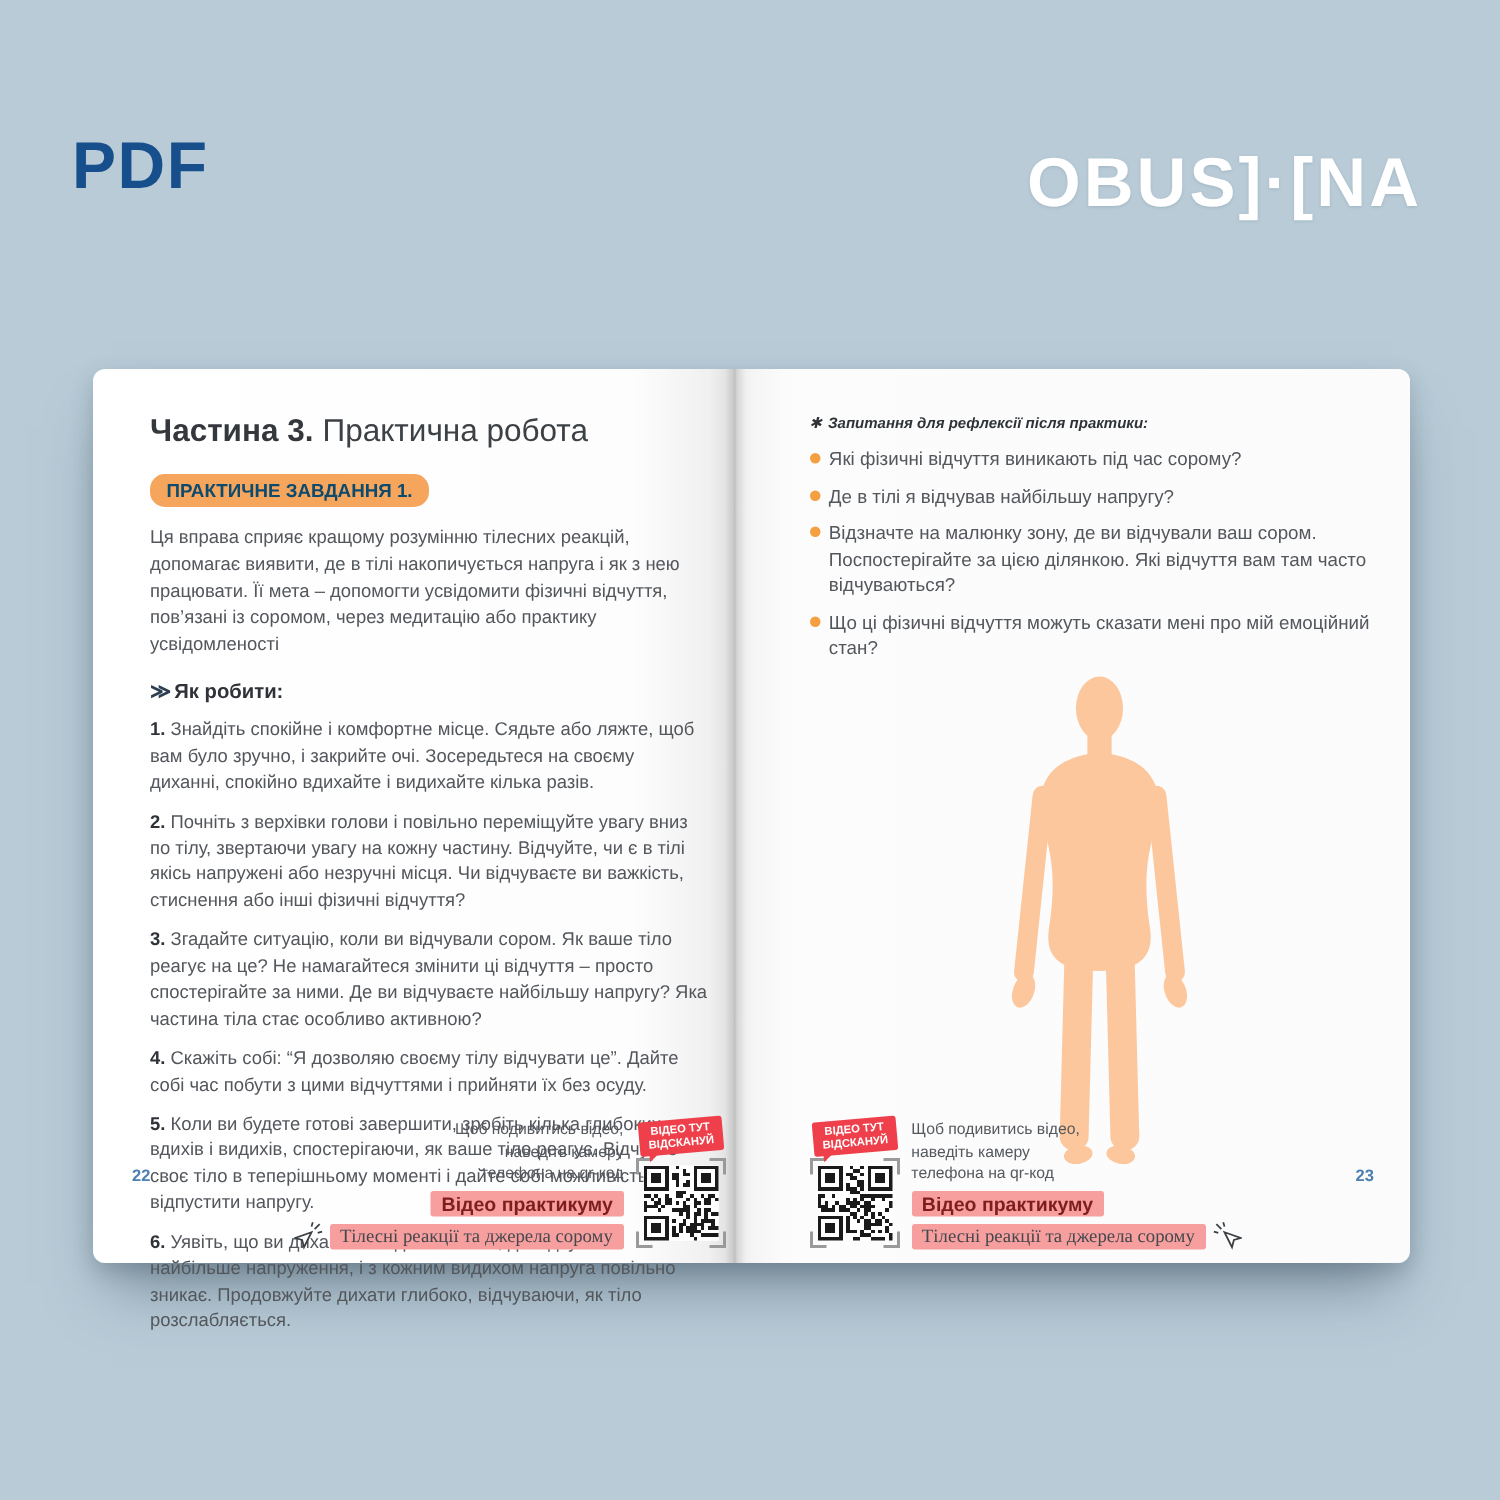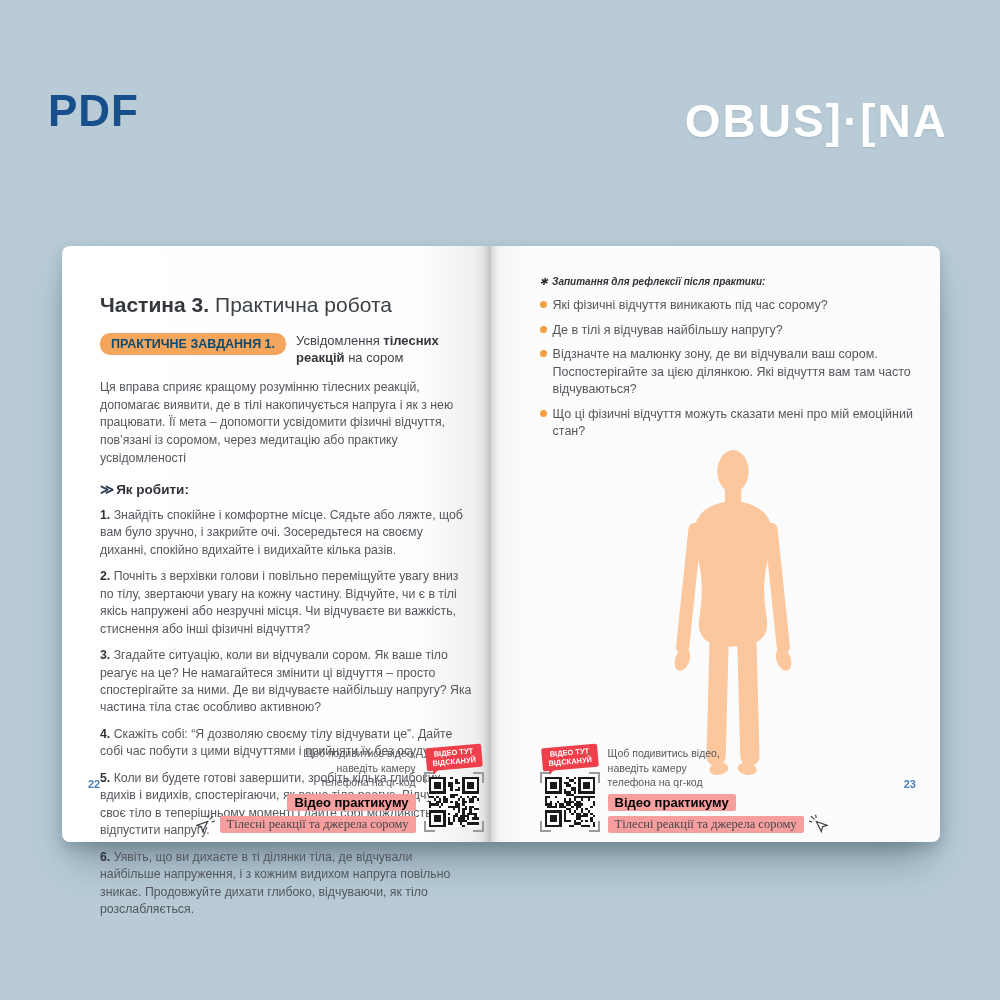--- a/index.html
+++ b/index.html
@@ -21,21 +21,21 @@
   .page.right{width:51.3%;border-radius:0 8px 8px 0;
     background:linear-gradient(to right,#e6e6e6 0%,#f5f5f5 2.5%,#fcfcfc 8%,#fbfbfb 100%);}
   .spine-shadow{position:absolute;left:48.7%;top:0;width:14px;height:100%;margin-left:-7px;
     background:linear-gradient(to right,rgba(0,0,0,0) 0%,rgba(0,0,0,.10) 45%,rgba(0,0,0,.16) 50%,rgba(0,0,0,.08) 60%,rgba(0,0,0,0) 100%);
     pointer-events:none;}
 
   .page-inner-l{padding:30px 18px 0 38px;}
   .page-inner-r{padding:30px 14px 0 50px;}
 
   
-  .chapter-title{font-size:21px;color:#3c4146;margin:17px 0 16px 0;font-weight:400;}
+  .chapter-title{font-size:21px;color:#3c4146;margin:0 0 16px 0;font-weight:400;}
   .chapter-title b{font-weight:700;color:#34383d;margin-right:6px;}
   .task-row{display:flex;align-items:flex-start;margin-bottom:12px;}
   .task-badge{background:#f6a55c;color:#0c4a6e;font-weight:700;font-size:12.5px;
     padding:4px 11px;border-radius:10px;white-space:nowrap;margin-right:10px;}
   .task-title{font-size:13px;color:#3f444a;line-height:1.3;max-width:215px;}
   .task-title b{font-weight:700;color:#33373c;}
   .intro{font-size:12.3px;color:#53575c;line-height:1.45;margin:0 0 13px 0;max-width:372px;}
   .how-label{font-size:13.5px;font-weight:700;color:#2f3338;margin:0 0 10px 0;}
   .how-label .chev{color:#2c3e50;font-weight:700;margin-right:4px;letter-spacing:-2px;}
   .step{font-size:12.3px;color:#53575c;line-height:1.42;margin:0 0 9px 0;max-width:374px;}
@@ -55,21 +55,21 @@
 
   
   .footer{position:absolute;bottom:8px;display:flex;align-items:flex-start;}
   .footer-left{right:6px;}
   .footer-right{left:50px;}
   .hint-col{display:flex;flex-direction:column;}
   .hint-col.align-r{align-items:flex-end;text-align:right;margin-right:8px;}
   .hint-col.align-l{align-items:flex-start;text-align:left;margin-left:8px;}
   .scan-hint{font-size:10.5px;color:#55595e;line-height:1.35;}
   .pink{background:#f79e9e;border-radius:2px;padding:1px 7px;display:inline-block;}
-  .video-label{font-size:13px;font-weight:700;color:#000000;margin-top:5px;}
+  .video-label{font-size:13px;font-weight:700;color:#7f1d1d;margin-top:5px;}
   .topic-row{display:flex;align-items:center;margin-top:3px;font-family:Liberation Serif, serif;}
   .video-topic{font-size:12.5px;color:#43484d;}
   .cursor-ico{width:20px;height:20px;flex:0 0 auto;}
   .cursor-ico.before{margin-right:4px;transform:scaleX(-1);}
   .cursor-ico.after{margin-left:4px;}
 
   .qr-col{display:flex;flex-direction:column;align-items:center;position:relative;flex:0 0 auto;}
   .scan-badge{background:#ee3f4a;color:#ffffff;font-weight:700;font-size:7.5px;line-height:1.15;
     text-align:center;padding:3px 6px;border-radius:2px;transform:rotate(-5deg);
     position:relative;z-index:2;margin-bottom:2px;white-space:nowrap;}
@@ -96,21 +96,20 @@
   <div class="brand-logo">OBUS]·[NA</div>
 
   <div class="book">
 
     <div class="page left">
       <div class="page-inner-l">
         <h1 class="chapter-title"><b>Частина 3.</b><span>Практична робота</span></h1>
 
         <div class="task-row">
           <span class="task-badge">ПРАКТИЧНЕ ЗАВДАННЯ 1.</span>
-          <span class="task-title"><span>Усвідомлення </span><b>тілесних реакцій</b><span> на сором</span></span>
         </div>
 
         <p class="intro">Ця вправа сприяє кращому розумінню тілесних реакцій, допомагає виявити, де в тілі накопичується напруга і як з нею працювати. Її мета – допомогти усвідомити фізичні відчуття, пов’язані із соромом, через медитацію або практику усвідомленості</p>
 
         <p class="how-label"><span class="chev">≫</span><span>Як робити:</span></p>
 
         <div>
 
             <p class="step"><b>1.</b> <span>Знайдіть спокійне і комфортне місце. Сядьте або ляжте, щоб вам було зручно, і закрийте очі. Зосередьтеся на своєму диханні, спокійно вдихайте і видихайте кілька разів.</span></p>
 

